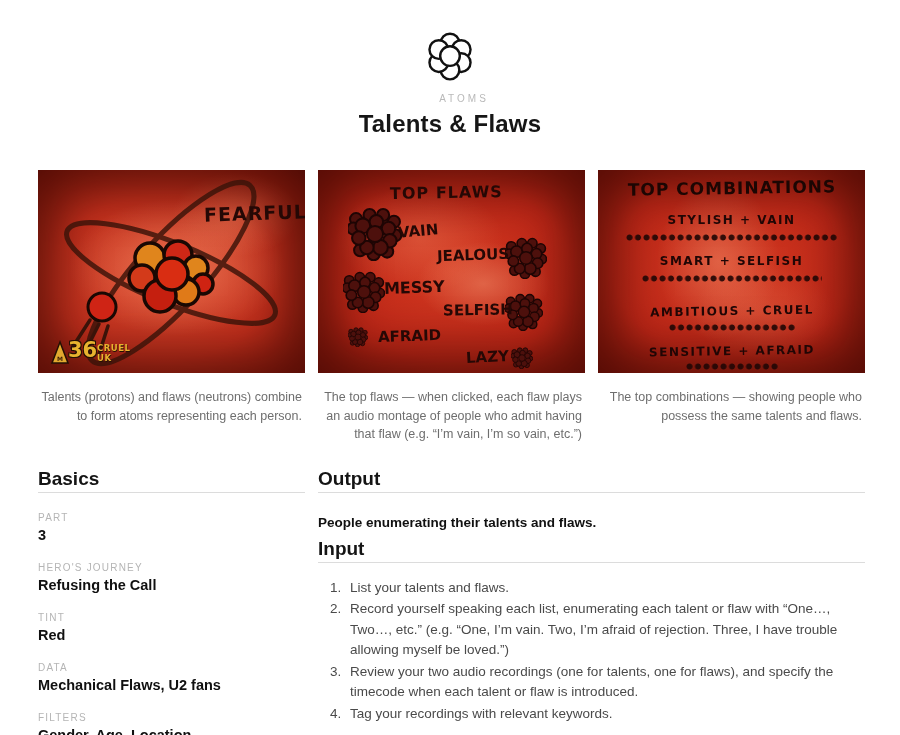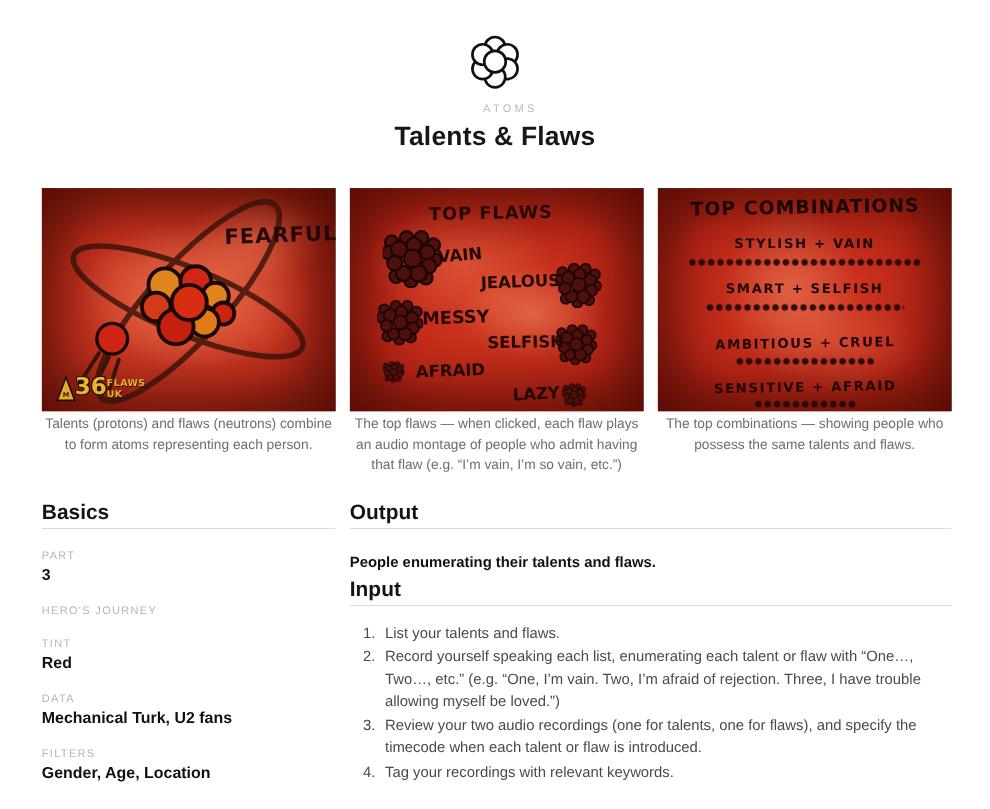--- a/index.html
+++ b/index.html
@@ -110,23 +110,23 @@
     background-size: 8.5px 7px; background-repeat: repeat-x;
   }
   .dr0 { top: 64px;  width: 212px; }
   .dr1 { top: 105px; width: 180px; }
   .dr2 { top: 154px; width: 126px; }
   .dr3 { top: 193px; width: 92px; }
 
   .caption {
     font-size: 12.5px;
     color: #6e6e6e;
-    text-align: center;
+    text-align: right;
     line-height: 1.48;
-    margin-top: 2px;
+    margin-top: 15px;
     padding: 0 3px;
   }
 
   
   .columns {
     display: flex;
     gap: 13px;
     padding: 0 35px 0 38px;
     margin-top: 14px;
   }
@@ -216,21 +216,21 @@
             <line x1="52" y1="150" x2="34" y2="178"></line>
             <line x1="61" y1="154" x2="47" y2="182"></line>
             <line x1="70" y1="156" x2="61" y2="184"></line>
           </g>
           <circle cx="64" cy="137" r="14" fill="#cf2415" stroke="#190803" stroke-width="3"></circle>
           <polygon points="14,193 22,172 30,193" fill="#e2a92f" stroke="#241004" stroke-width="1.5"></polygon>
         </svg>
         <span class="pw pw-fearful">FEARFUL</span>
         <span class="pw pw-gender">M</span>
         <span class="pw pw-age">36</span>
-        <span class="pw pw-loc">FLAWS UK</span>
+        <span class="pw pw-loc">CRUEL UK</span>
       </div>
       <figcaption class="caption">Talents (protons) and flaws (neutrons) combine to form atoms representing each person.</figcaption>
     </figure>
 
     <figure class="card">
       <div class="painting p2">
         <svg class="paint-svg" viewBox="0 0 267 203">
           <defs>
             <symbol id="berry" viewBox="-20 -20 40 40">
               <g fill="#4d100c" stroke="#1e0504" stroke-width="1.5">
@@ -293,28 +293,29 @@
 
     <div class="col-left">
       <h2 class="section-h">Basics</h2>
 
       <div class="field">
         <div class="field-label">PART</div>
         <div class="field-value">3</div>
       </div>
       <div class="field">
         <div class="field-label">HERO'S JOURNEY</div>
+        <div class="field-value">Refusing the Call</div>
       </div>
       <div class="field">
         <div class="field-label">TINT</div>
         <div class="field-value">Red</div>
       </div>
       <div class="field">
         <div class="field-label">DATA</div>
-        <div class="field-value">Mechanical Turk, U2 fans</div>
+        <div class="field-value">Mechanical Flaws, U2 fans</div>
       </div>
       <div class="field">
         <div class="field-label">FILTERS</div>
         <div class="field-value">Gender, Age, Location</div>
       </div>
     </div>
 
     <div class="col-right">
       <h2 class="section-h">Output</h2>
       <p class="output-text">People enumerating their talents and flaws.</p>

